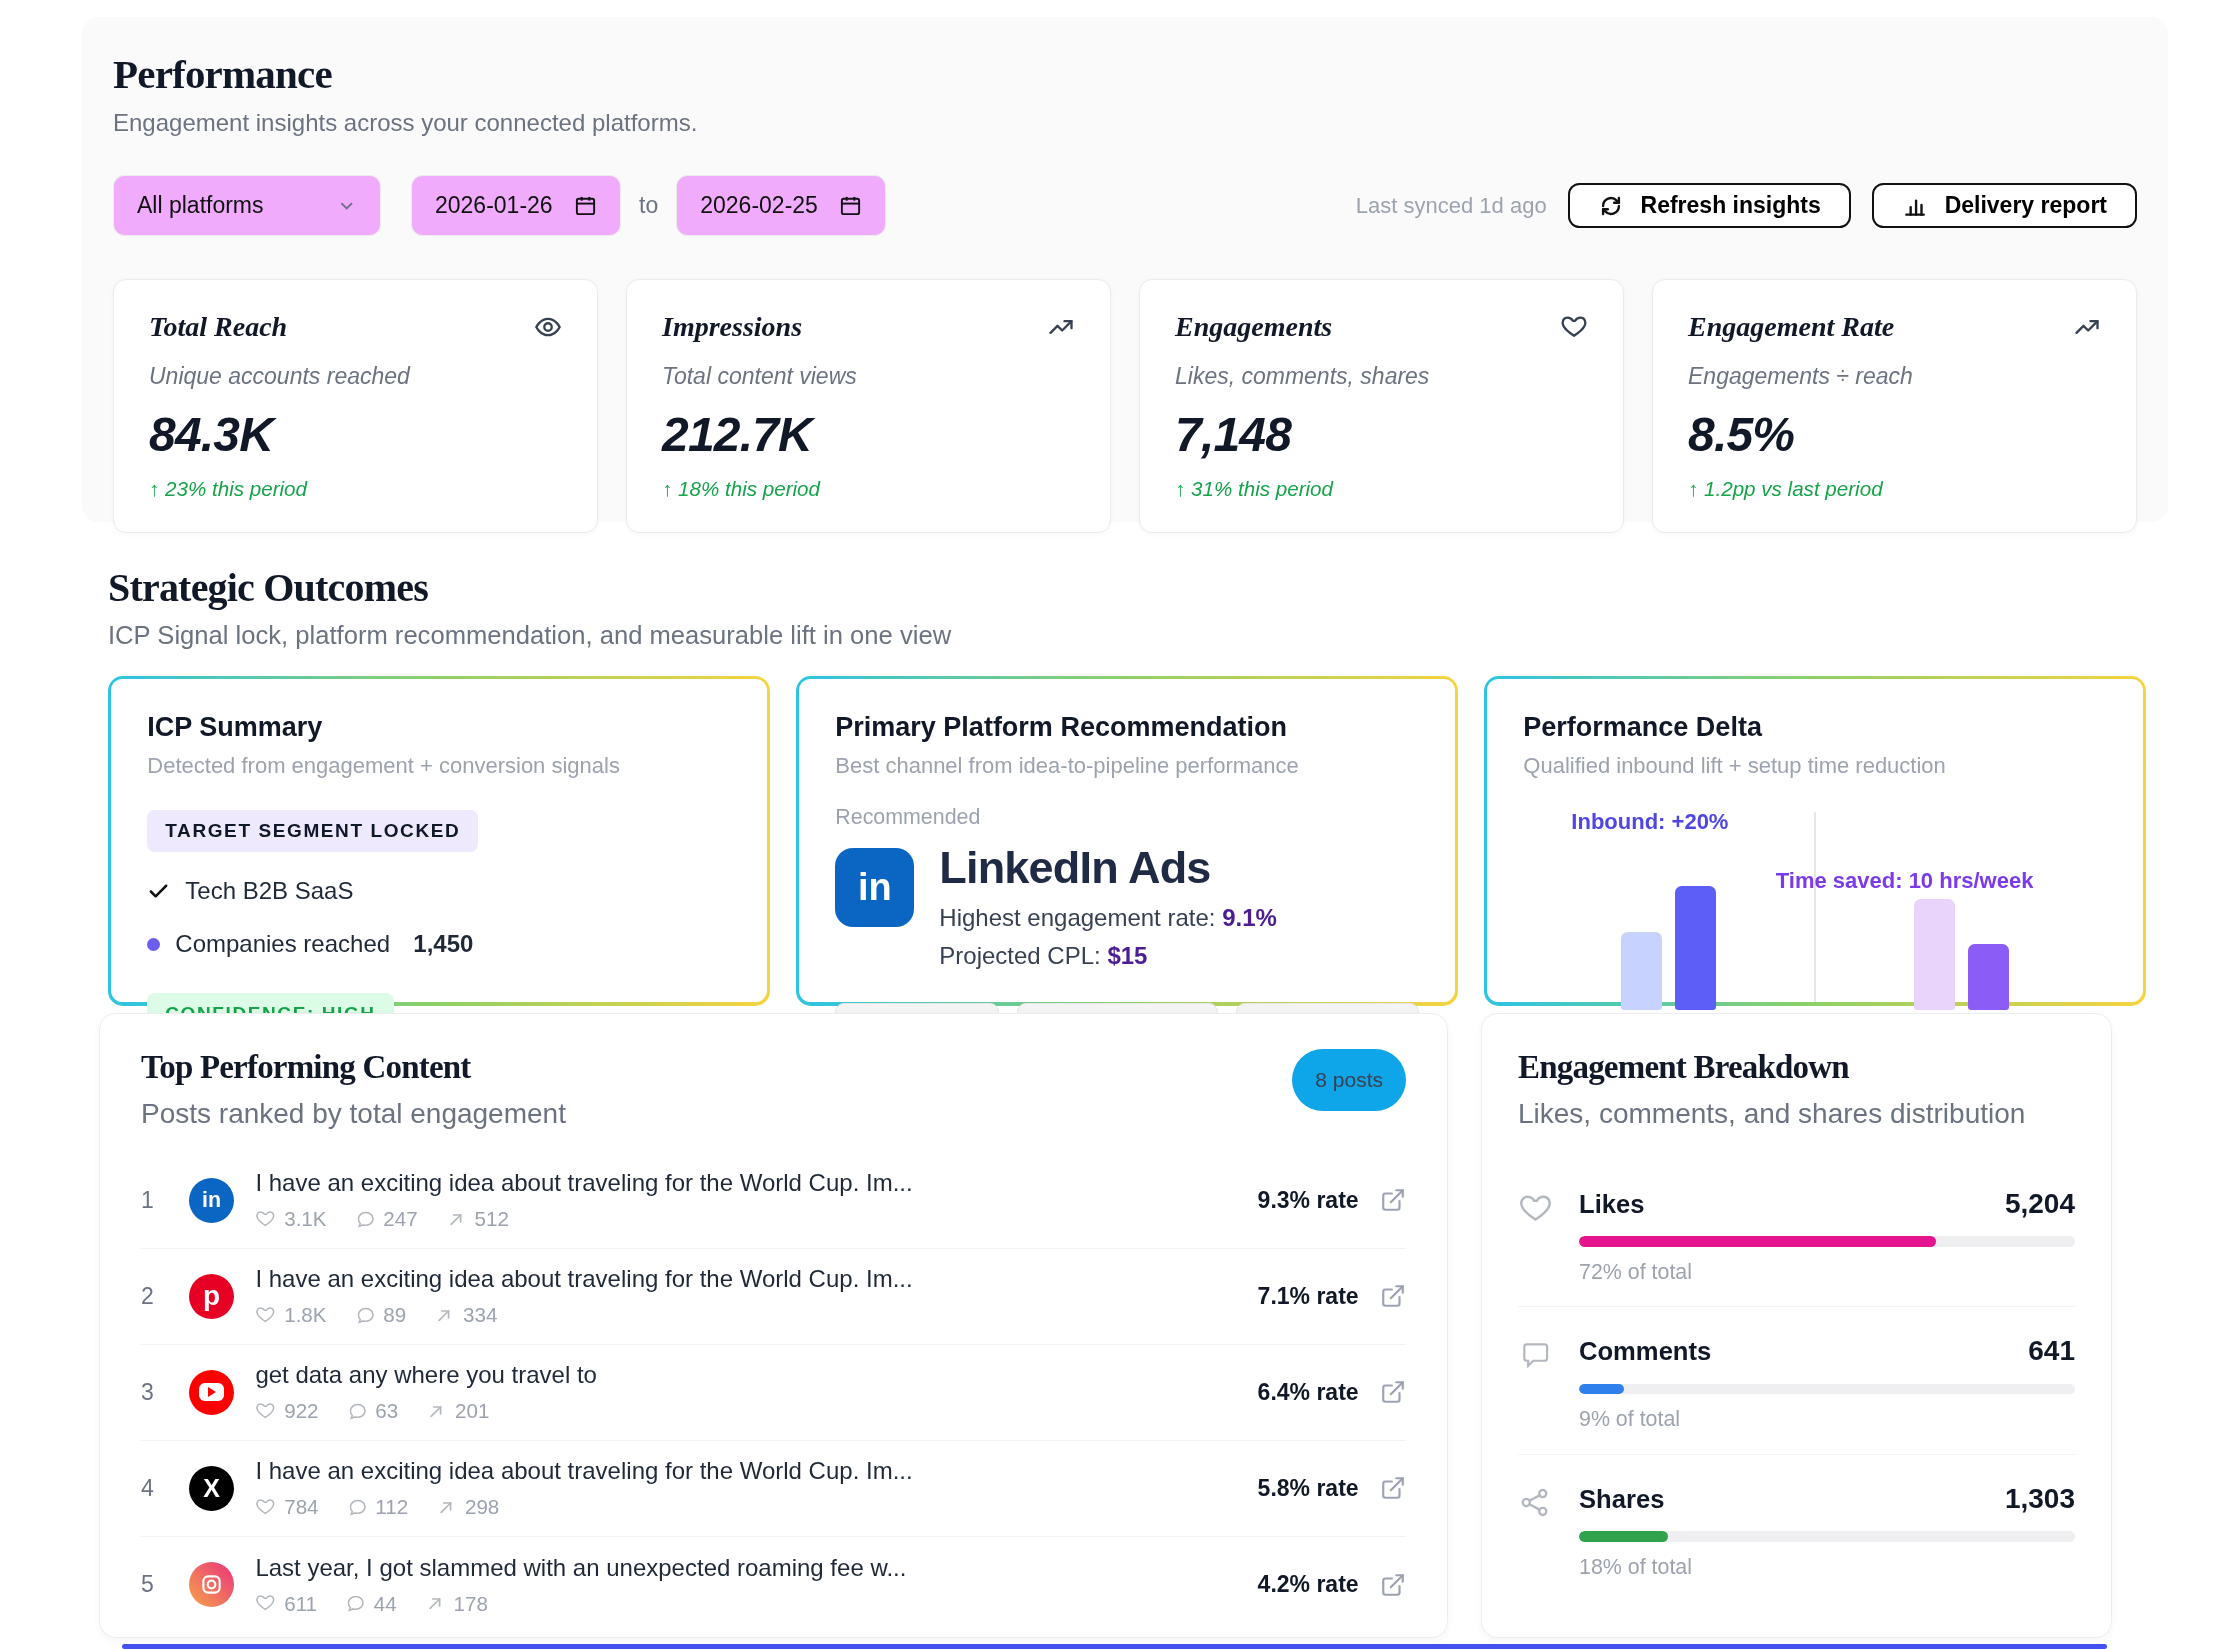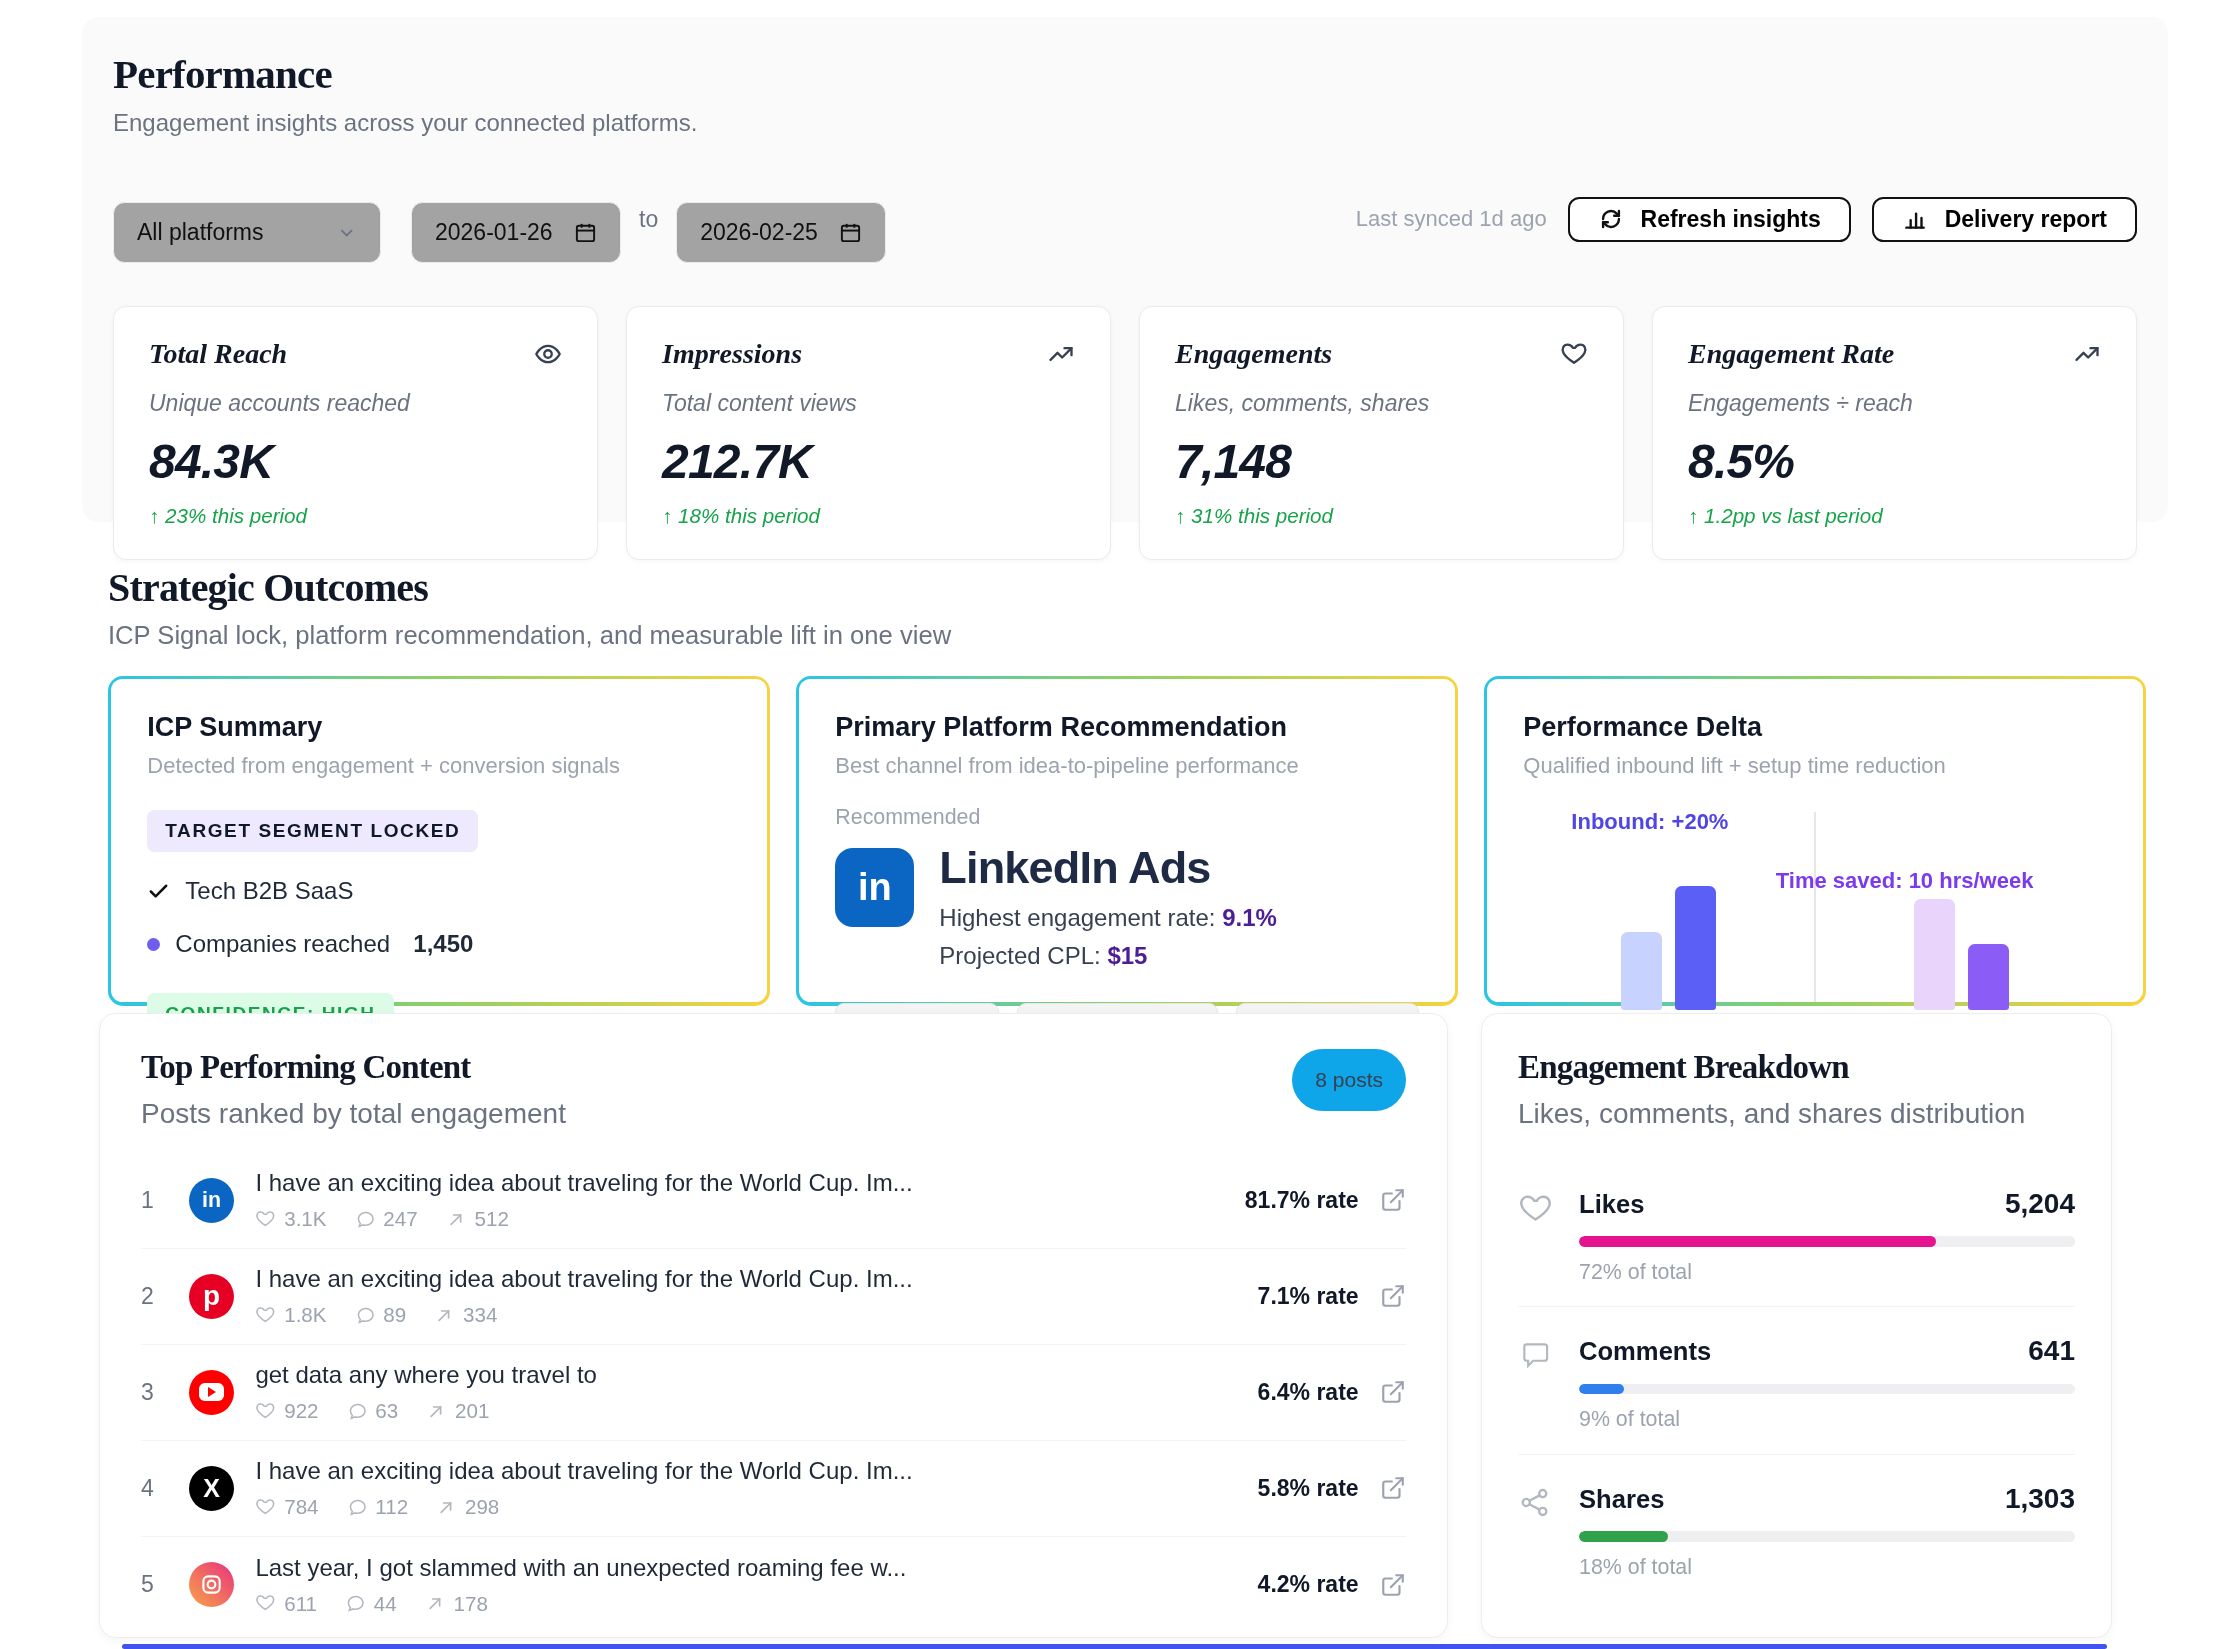--- a/index.html
+++ b/index.html
@@ -5,21 +5,21 @@
   * { box-sizing: border-box; margin: 0; padding: 0; }
   html,body { width:2216px; height:1649px; background:#ffffff; font-family:"Liberation Sans", sans-serif; color:#111827; overflow:hidden; }
   .serif { font-family:"Liberation Serif", serif; font-weight:bold; }
 
   
   .hero { position:absolute; left:82px; top:16.5px; width:2086px; height:505px; background:#fafafa; border-radius:16.5px; padding:33px 31px; }
   .page-title { font-size:41px; letter-spacing:-0.8px; }
   .page-sub { font-size:24px; color:#6b7280; margin-top:11.5px; }
 
   .filterbar { display:flex; align-items:center; margin-top:38px; }
-  .ctl { height:61px; background:#a3a3a3; border:1.6px solid #ececef; border-radius:11.5px; display:flex; align-items:center; font-size:23px; color:#111; padding:0 23px;margin-top:27px; }
+  .ctl { height:61px; background:#f0abfc; border:1.6px solid #ececef; border-radius:11.5px; display:flex; align-items:center; font-size:23px; color:#111; padding:0 23px; }
   .select { width:268px; justify-content:space-between; }
   .date { gap:21.4px; }
   .to { color:#6b7280; font-size:23px; margin:0 18px; }
   .spacer { flex:1; }
   .synced { color:#9ca3af; font-size:22px; margin-right:21.4px; }
   .btn { height:45px; background:#fff; border:2.5px solid #111; border-radius:11.5px; display:flex; align-items:center; gap:16.5px; font-size:23px; font-weight:bold; padding:0 28px; cursor:pointer; }
   .btn + .btn { margin-left:21.4px; }
 
   .stats { display:flex; gap:28px; margin-top:43px; }
   .stat-card { flex:1; background:#fff; border:1.6px solid #ebebee; border-radius:13px; padding:31px 35px; box-shadow:0 1.6px 5px rgba(0,0,0,0.03);font-style:italic; }
@@ -356,21 +356,21 @@
               </span>
             <span class="pstat">
                 <svg width="20.6" height="20.6" viewBox="0 0 24 24" fill="none" stroke="#b3b8c0" stroke-width="2" stroke-linecap="round">
                   <line x1="6" y1="18" x2="17" y2="7"></line>
                   <polyline points="9 7 17 7 17 15"></polyline>
                 </svg>
                 <span>512</span>
               </span>
           </div>
         </div>
-        <span class="rate">81.7% rate</span>
+        <span class="rate">9.3% rate</span>
         <span>
             <svg width="26" height="26" viewBox="0 0 24 24" fill="none" stroke="#9ca3af" stroke-width="2" stroke-linecap="round" stroke-linejoin="round">
               <path d="M18 13v6a2 2 0 0 1-2 2H5a2 2 0 0 1-2-2V8a2 2 0 0 1 2-2h6"></path>
               <polyline points="15 3 21 3 21 9"></polyline>
               <line x1="10" y1="14" x2="21" y2="3"></line>
             </svg>
           </span>
       </div>
 
       <div class="post-row">

